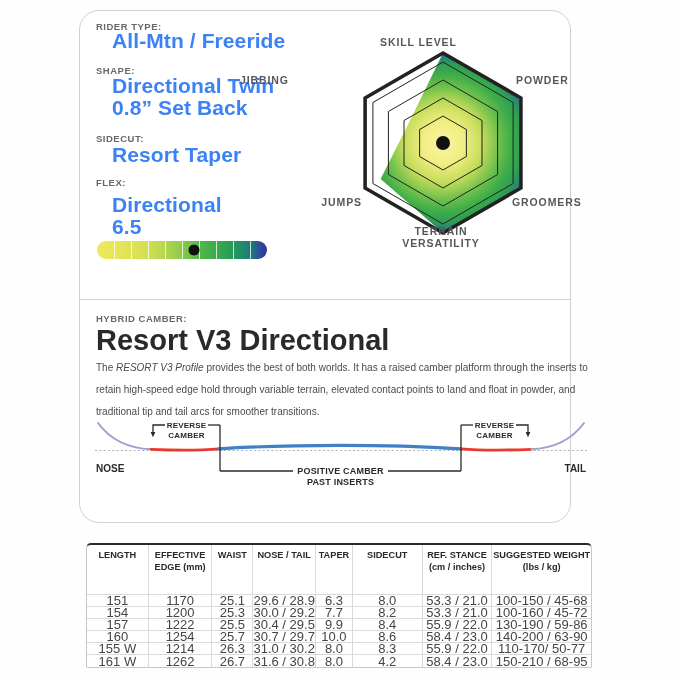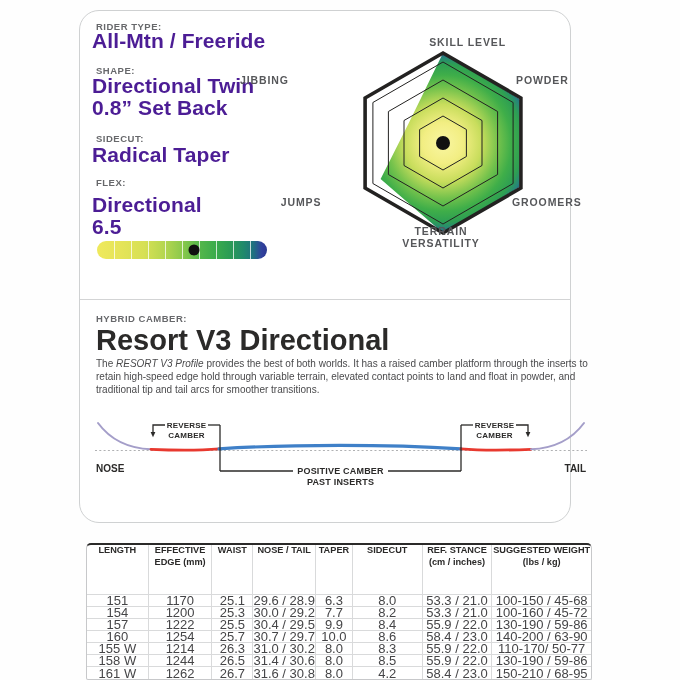--- a/index.html
+++ b/index.html
@@ -4,21 +4,21 @@
 <style>
   *{margin:0;padding:0;box-sizing:border-box}
   html,body{width:680px;height:680px;background:#fefefe;overflow:hidden;
     font-family:"Liberation Sans",sans-serif;-webkit-font-smoothing:antialiased}
   .page{position:relative;width:680px;height:680px}
 
   
   .card{position:absolute;left:79px;top:10px;width:492px;height:513px;
     background:#fff;border:1px solid #cfd1d2;border-radius:20px}
   .lab{position:absolute;left:16px;font-size:9.5px;font-weight:700;color:#67686b;letter-spacing:.5px}
-  .val{position:absolute;left:12px;font-size:21px;font-weight:700;color:#4c1d95;
+  .val{position:absolute;left:32px;font-size:21px;font-weight:700;color:#3b82f6;
     line-height:22px;white-space:pre-line;letter-spacing:.1px}
 
   
   .flexbar{position:absolute;left:17px;top:230px;width:170px;height:18px;border-radius:9px;overflow:hidden;
     background:linear-gradient(90deg,#efe95c 0%,#e5e458 14%,#d6e054 28%,#b4d64f 40%,#8cc94c 50%,
       #55b74a 60%,#3aab4c 70%,#2b9c55 78%,#1f8a6b 86%,#1f7180 92%,#31409e 97%,#2b3990 100%)}
   .flexbar i{position:absolute;top:0;height:100%;width:1.4px;background:rgba(255,255,255,.75)}
   .flexbar i:nth-of-type(1){left:10%}.flexbar i:nth-of-type(2){left:20%}
   .flexbar i:nth-of-type(3){left:30%}.flexbar i:nth-of-type(4){left:40%}
   .flexbar i:nth-of-type(5){left:50%}.flexbar i:nth-of-type(6){left:60%}
@@ -27,71 +27,71 @@
   .flex-dot{position:absolute;top:50%;left:57%;width:11px;height:11px;border-radius:50%;
     background:#101010;transform:translate(-50%,-50%)}
 
   
   .radar-svg{position:absolute;left:273px;top:32px;width:180px;height:200px}
   .ring{fill:none;stroke:#232221;stroke-width:1}
   .ring.outer{stroke-width:3.6}
   .radar-dot{fill:#111}
   .rlabel{position:absolute;font-size:10.5px;font-weight:700;color:#56575a;
     letter-spacing:.9px;line-height:11.5px;white-space:pre-line}
-  .rl-skill{left:300px;top:26px;width:126px;text-align:right}
+  .rl-skill{left:300px;top:26px;width:126px;text-align:left}
   .rl-jibbing{left:160px;top:64px;width:129px;text-align:left}
   .rl-powder{left:436px;top:64px}
-  .rl-jumps{left:160px;top:186px;width:122px;text-align:center}
+  .rl-jumps{left:160px;top:186px;width:122px;text-align:right}
   .rl-groomers{left:432px;top:186px}
   .rl-terrain{left:291px;top:215px;width:140px;text-align:center}
 
   .divider{position:absolute;left:0;top:288px;width:100%;border:none;border-top:1px solid #d3d4d5}
 
   
   .camber-title{position:absolute;left:16px;top:313px;font-size:29px;font-weight:700;color:#2b2a29}
-  .camber-desc{position:absolute;left:16px;top:346px;width:492px;font-size:10px;line-height:13px;color:#4a4a4c}
+  .camber-desc{position:absolute;left:16px;top:346px;width:492px;font-size:10px;line-height:22px;color:#4a4a4c}
   .camber-desc em{font-style:italic}
   .camber-svg{position:absolute;left:7px;top:398px;width:508px;height:92px}
   .base{stroke:#b0b1b3;stroke-width:1.1;stroke-dasharray:2 2.3;fill:none}
   .tip,.rev,.pos{fill:none;stroke-linecap:round}
   .tip{stroke-width:2}.rev{stroke-width:2.8}.pos{stroke-width:3.2}
   .bkt{stroke:#2b2a29;stroke-width:1.3;fill:none}
   .arr{fill:#2b2a29}
   .bl{font-family:"Liberation Sans",sans-serif;font-size:8px;font-weight:700;fill:#2b2a29;
     text-anchor:middle;letter-spacing:.2px}
   .pl{font-size:9px}
   .el{font-family:"Liberation Sans",sans-serif;font-size:10px;font-weight:700;fill:#2b2a29}
   .te{text-anchor:end}
 
   
   .spec-table{position:absolute;left:86px;top:543px;width:506px;table-layout:fixed;background:#fff;
     border-collapse:separate;border-spacing:0;border:1px solid #c7c8ca;border-top:2.5px solid #2b2a29;
     border-radius:5px 5px 2px 2px}
-  .spec-table th{height:50px;vertical-align:top;font-size:9.2px;line-height:11.5px;
+  .spec-table th{height:50px;vertical-align:top;padding-top:5px;font-size:9.2px;line-height:11.5px;
     font-weight:700;color:#2b2a29;text-align:center;
     border-right:1px solid #d9dadb;border-bottom:1px solid #d9dadb}
   .spec-table td{height:12px;line-height:11px;font-size:13px;color:#454547;text-align:center;
     border-right:1px solid #d9dadb;border-bottom:1px solid #d9dadb;overflow:hidden;white-space:nowrap}
   .spec-table th:last-child,.spec-table td:last-child{border-right:none}
   .spec-table tr:last-child td{border-bottom:none}
 </style>
 </head>
 <body>
 
 <div class="page">
 
   <section class="card">
 
     <div class="lab" style="top:10px">RIDER TYPE:</div>
     <div class="val" style="top:19px">All-Mtn / Freeride</div>
     <div class="lab" style="top:54px">SHAPE:</div>
     <div class="val" style="top:64px">Directional Twin
 0.8” Set Back</div>
     <div class="lab" style="top:122px">SIDECUT:</div>
-    <div class="val" style="top:133px">Radical Taper</div>
+    <div class="val" style="top:133px">Resort Taper</div>
     <div class="lab" style="top:166px">FLEX:</div>
     <div class="val" style="top:183px">Directional
 6.5</div>
 
     <div class="flexbar">
       <i></i>
         <i></i>
         <i></i>
         <i></i>
         <i></i>
@@ -258,30 +258,20 @@
           <td>155 W</td>
           <td>1214</td>
           <td>26.3</td>
           <td>31.0 / 30.2</td>
           <td>8.0</td>
           <td>8.3</td>
           <td>55.9 / 22.0</td>
           <td>110-170/ 50-77</td>
         </tr>
         <tr>
-          <td>158 W</td>
-          <td>1244</td>
-          <td>26.5</td>
-          <td>31.4 / 30.6</td>
-          <td>8.0</td>
-          <td>8.5</td>
-          <td>55.9 / 22.0</td>
-          <td>130-190 / 59-86</td>
-        </tr>
-        <tr>
           <td>161 W</td>
           <td>1262</td>
           <td>26.7</td>
           <td>31.6 / 30.8</td>
           <td>8.0</td>
           <td>4.2</td>
           <td>58.4 / 23.0</td>
           <td>150-210 / 68-95</td>
         </tr>
       </tbody>

